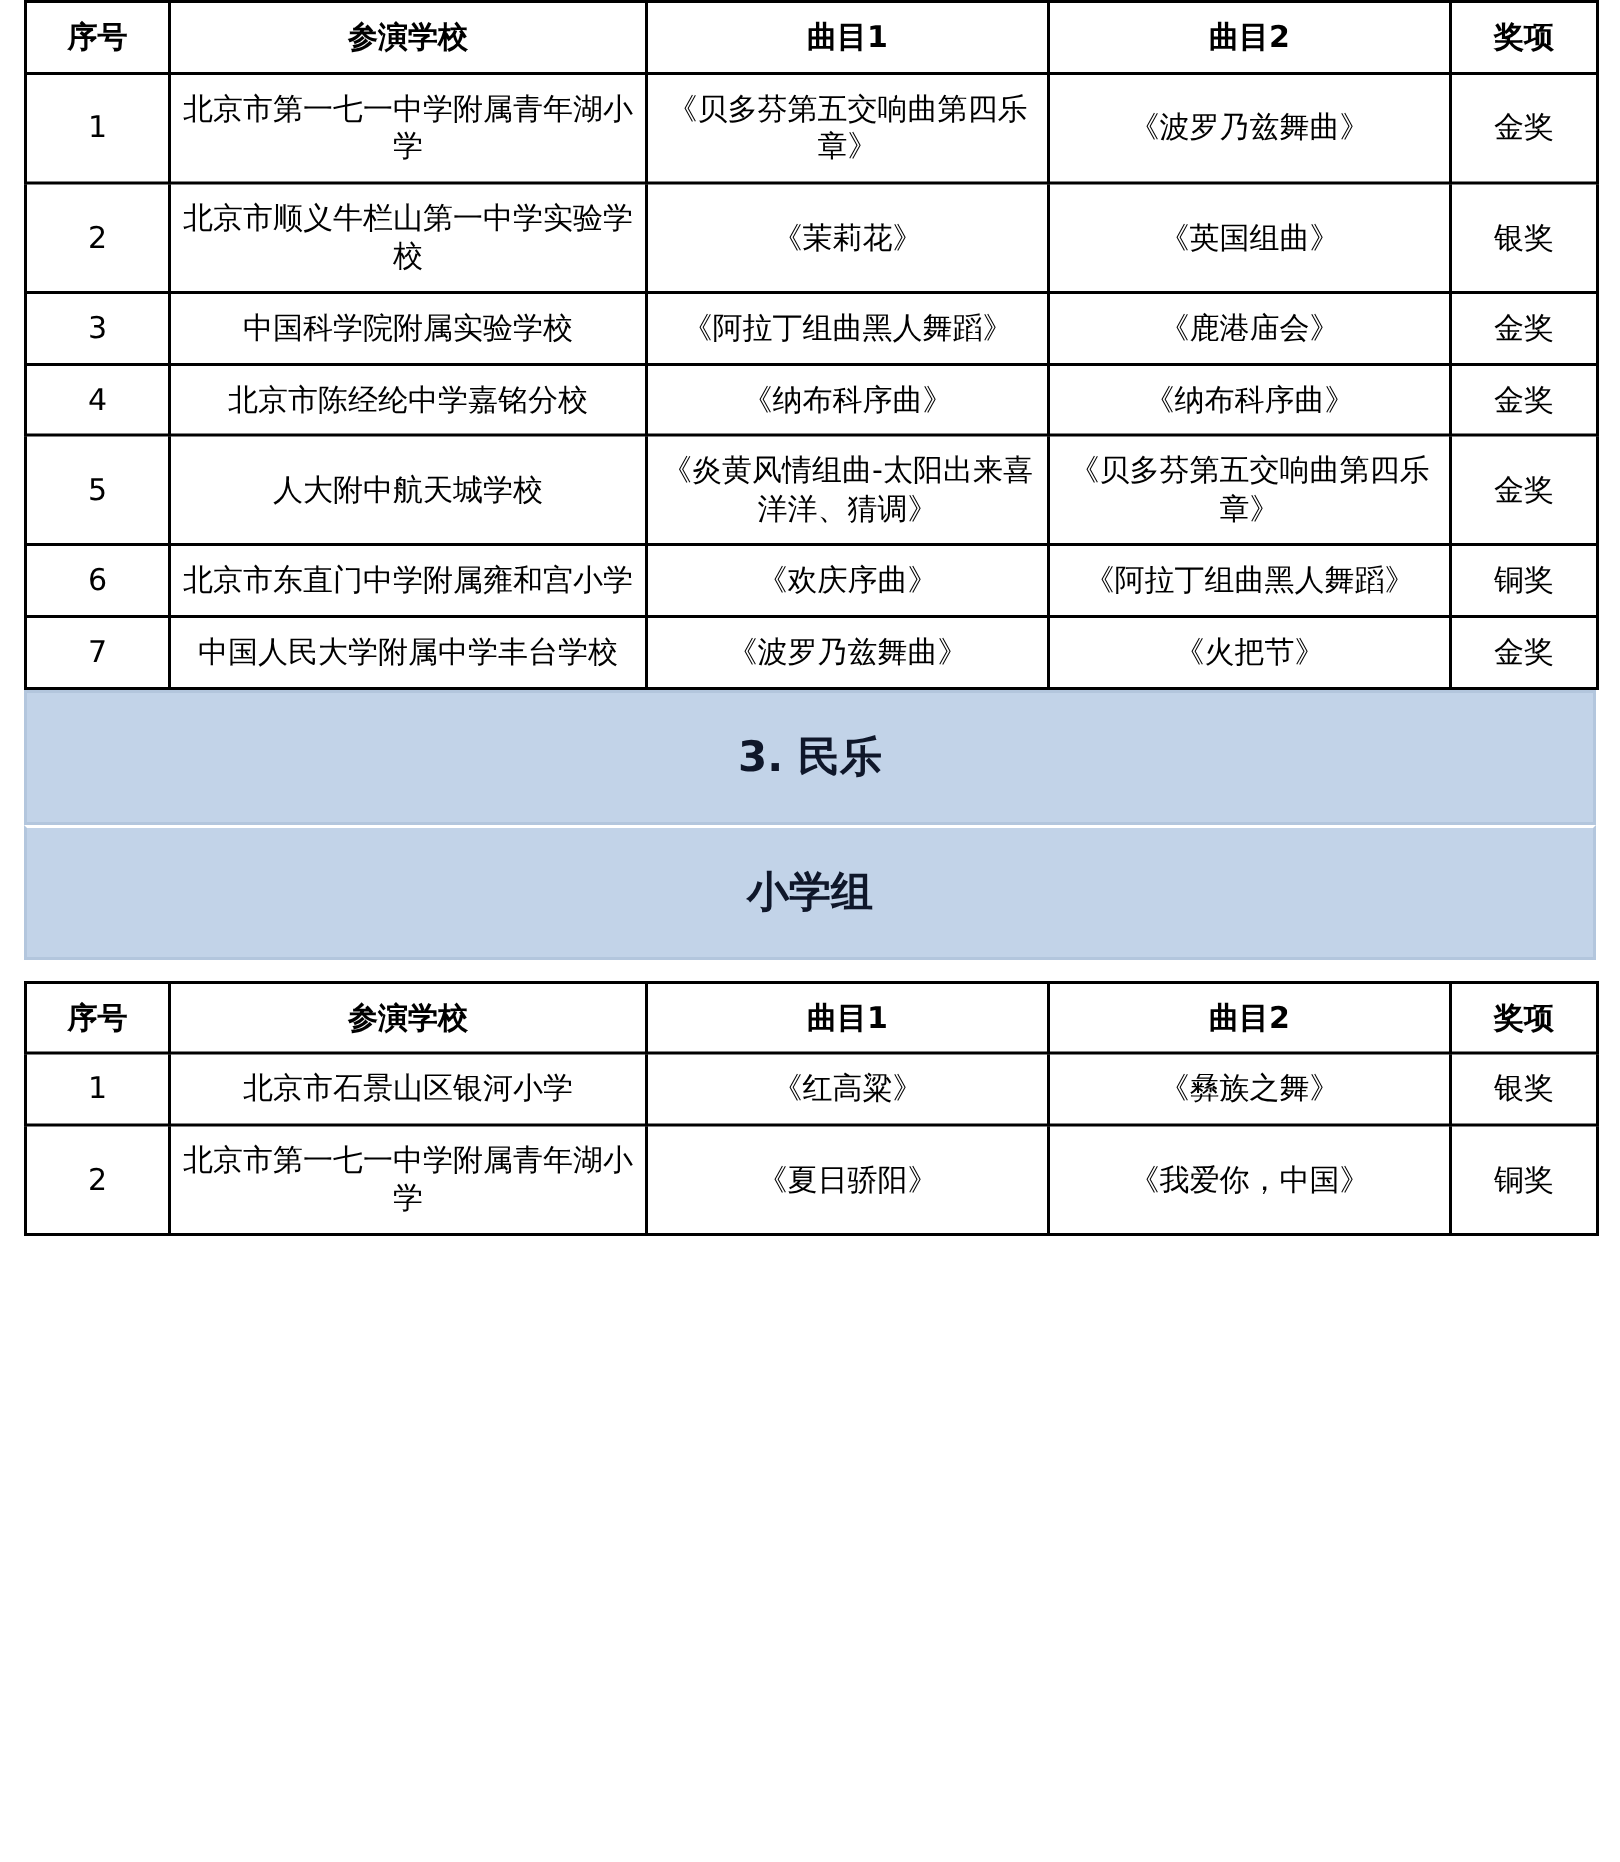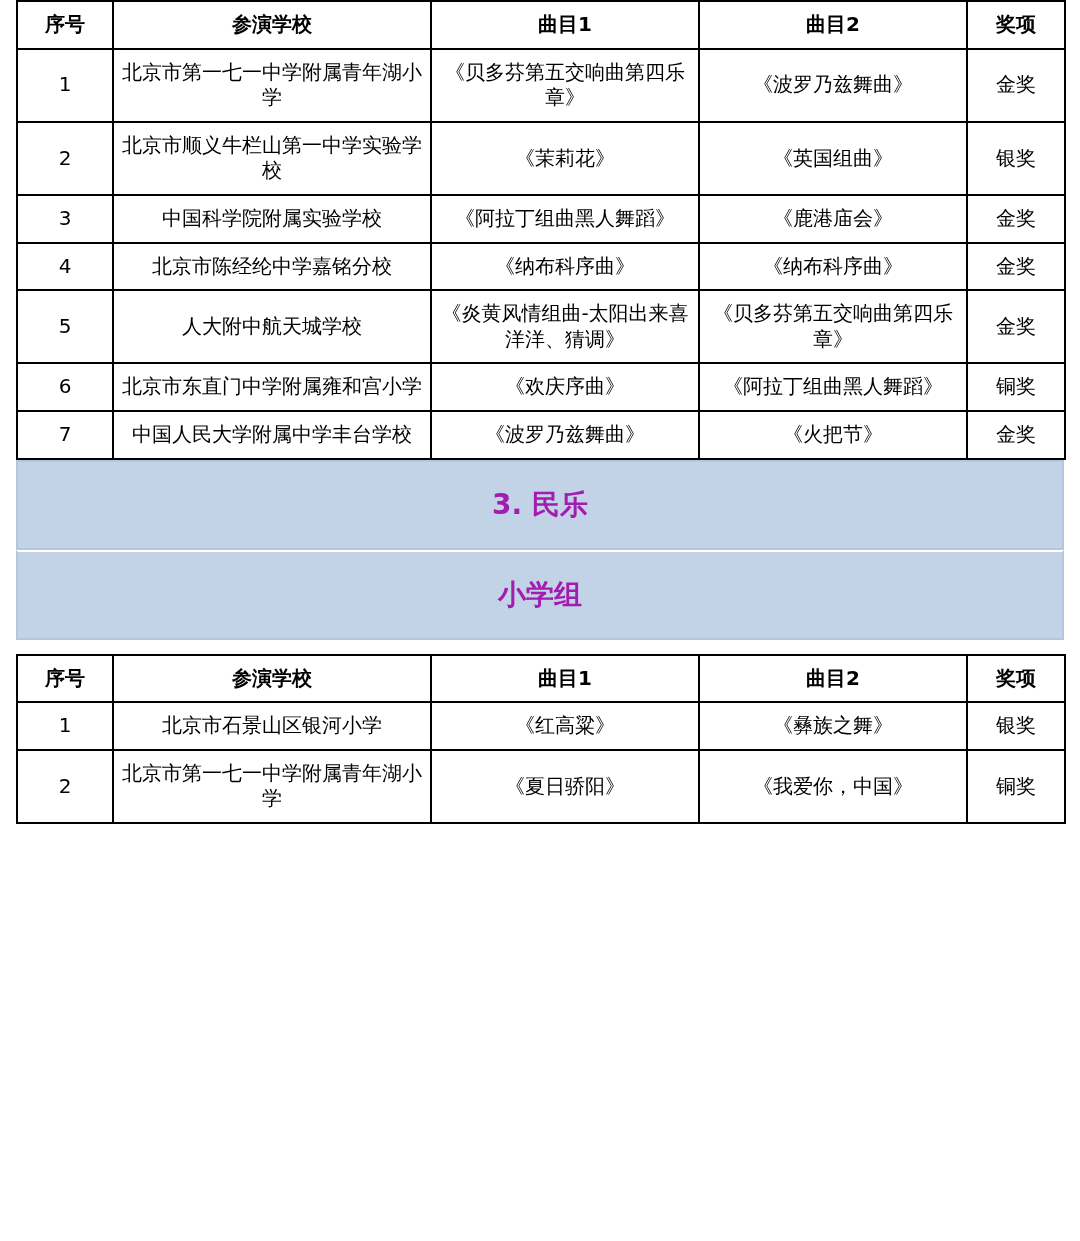--- a/index.html
+++ b/index.html
@@ -43,21 +43,21 @@
     padding: 14px 6px;
   }
   .band {
     width: 1048px;
     box-sizing: border-box;
     background: #c2d3e8;
     border: 2px solid #b3c6dd;
     text-align: center;
     font-weight: bold;
     font-size: 28px;
-    color: #a21caf;
+    color: #0f172a;
     padding: 24px 0;
   }
   .band.second { border-top: 2px solid #ffffff; }
   .spacer-white { height: 14px; background: #ffffff; }
 </style>
 </head>
 <body>
 
 <div class="page">
 

